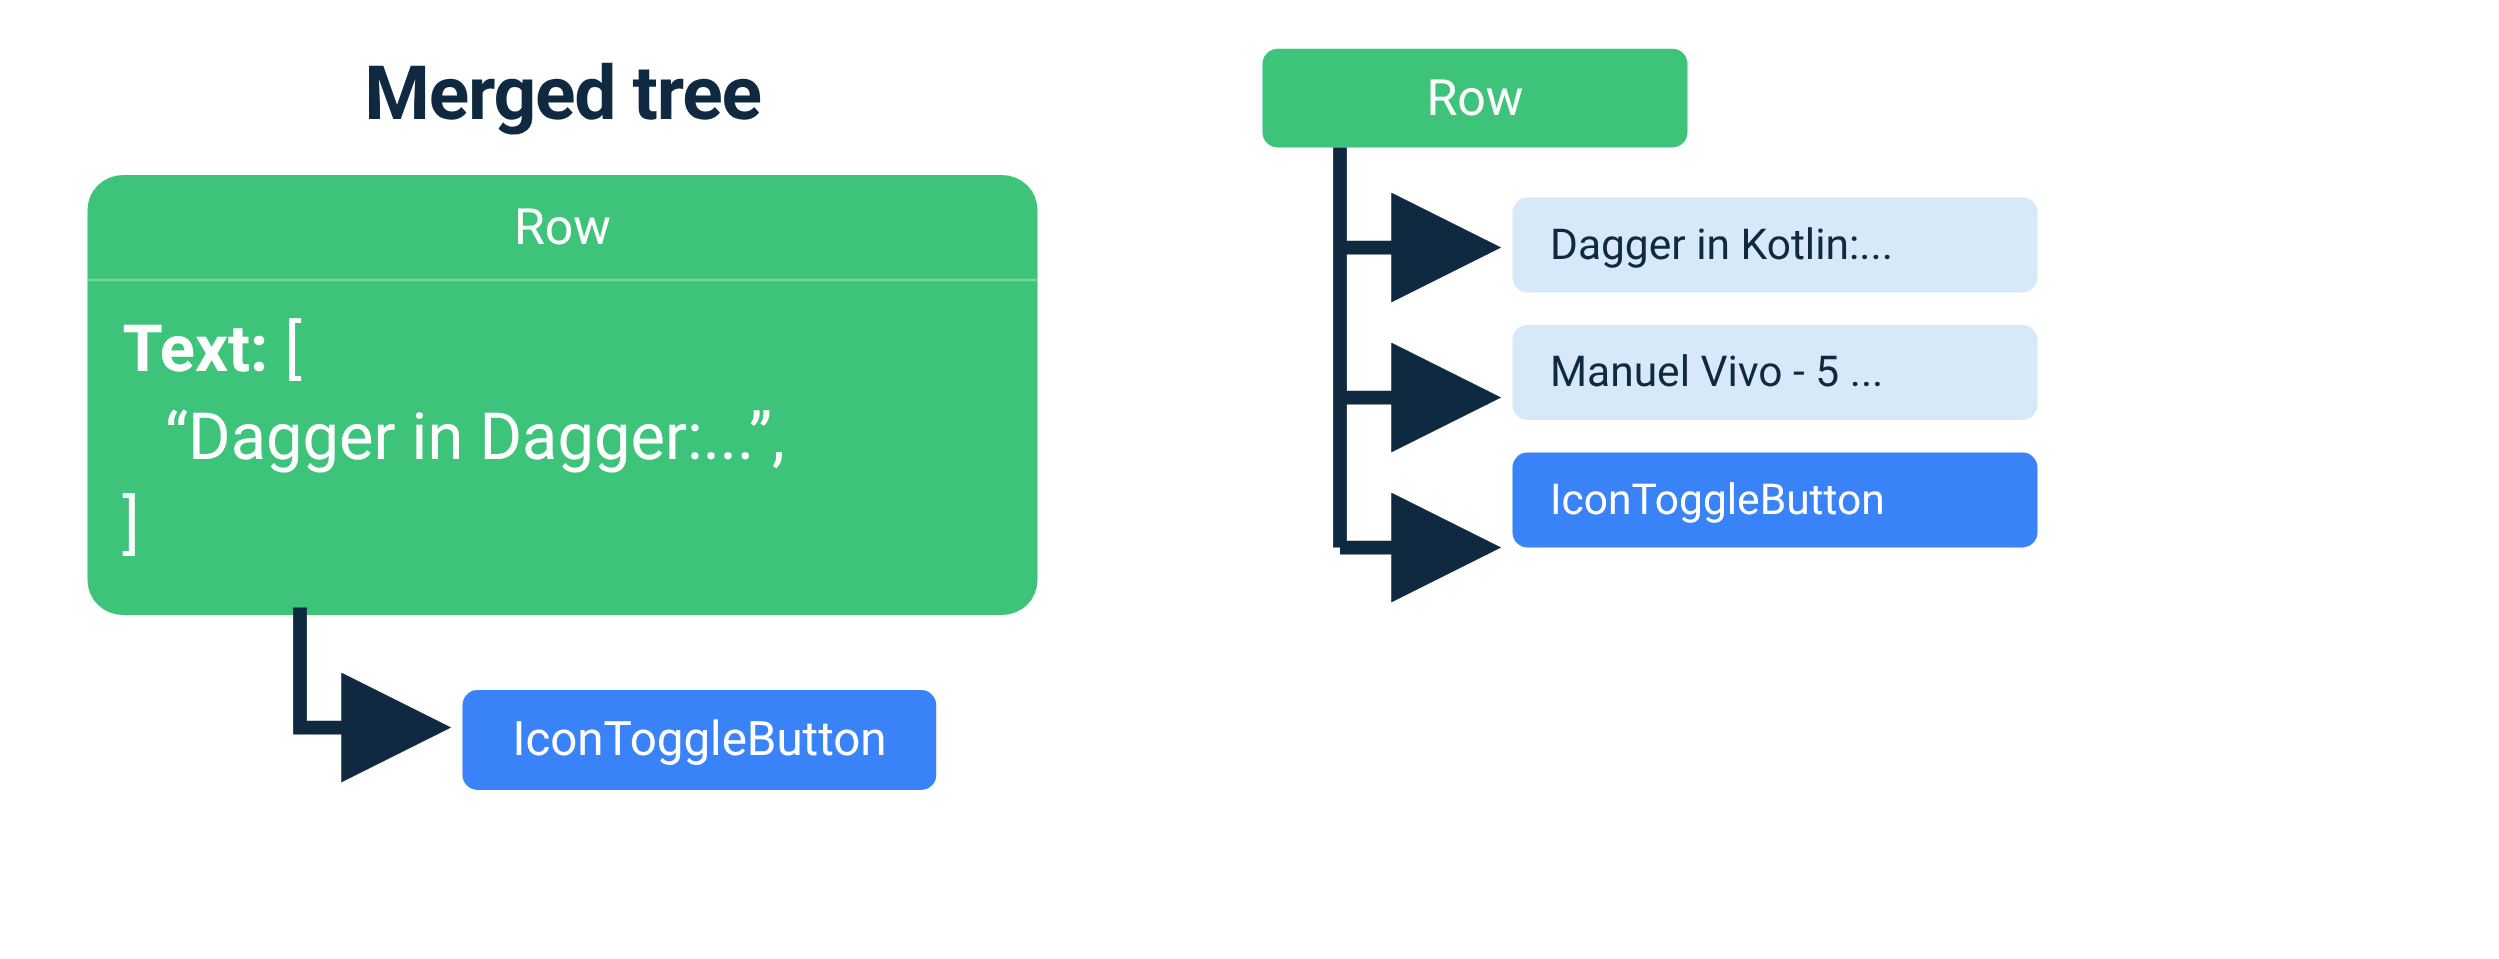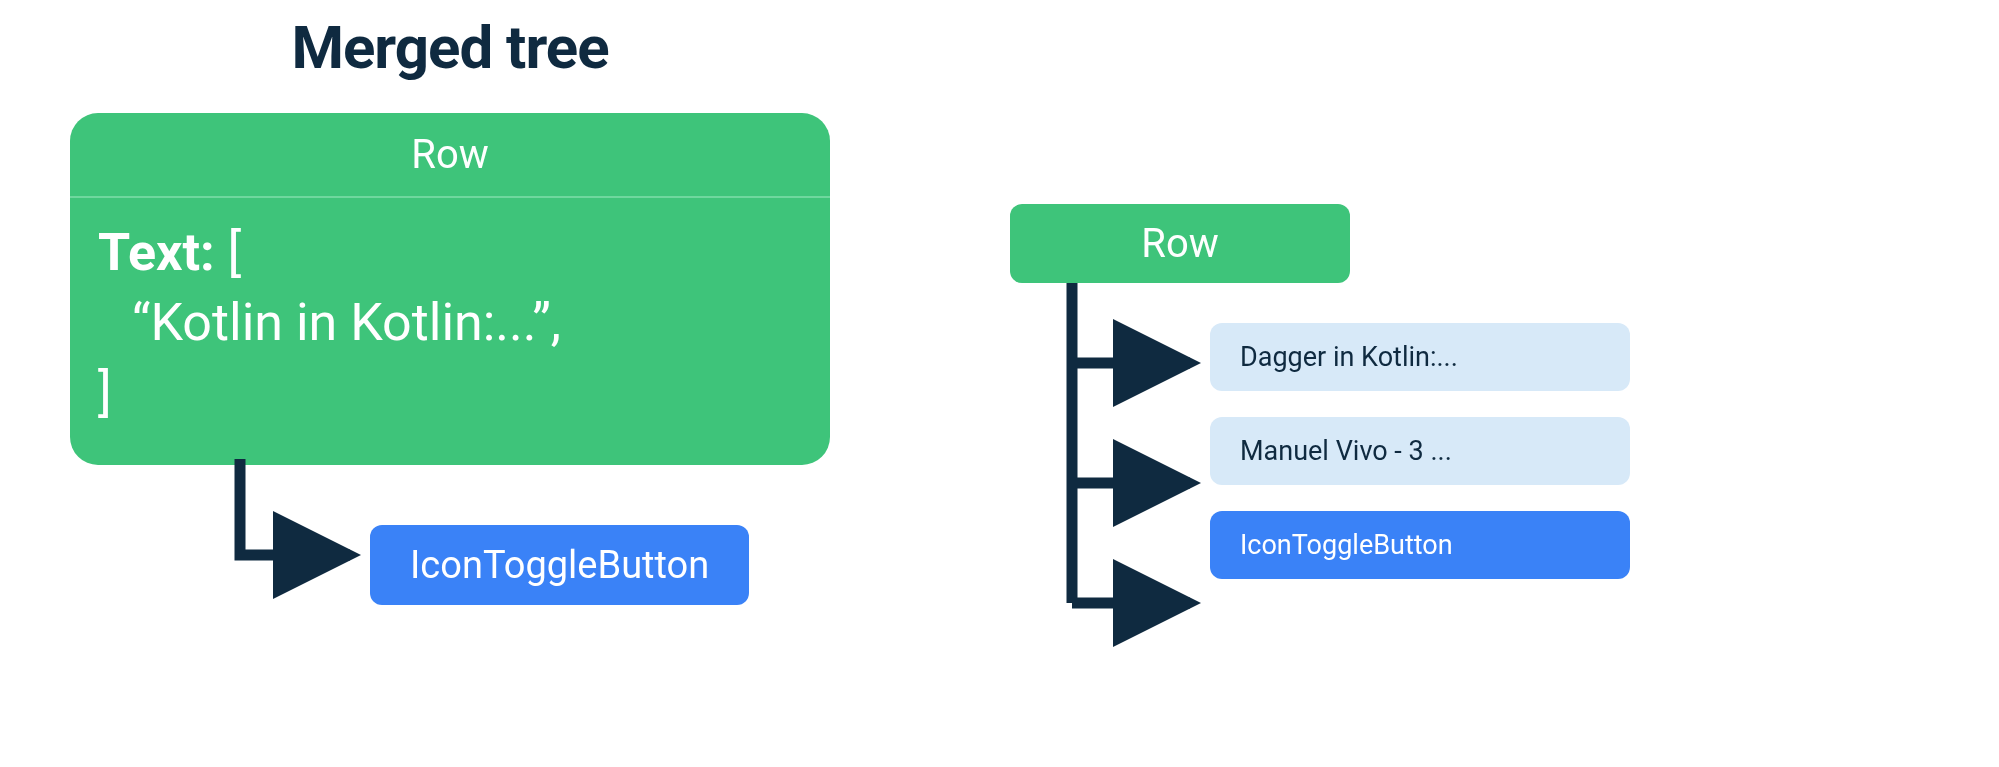--- a/index.html
+++ b/index.html
@@ -6,22 +6,22 @@
   body {
     font-family: -apple-system, BlinkMacSystemFont, "Segoe UI", Roboto, Helvetica, Arial, sans-serif;
     background: #fff;
     width: 1999px;
     height: 767px;
     position: relative;
   }
   .container {
     display: flex;
     gap: 180px;
-    padding: 12px 70px;
-    align-items: flex-end;
+    padding: 39px 70px;
+    align-items: flex-start;
   }
   .col {
     display: flex;
     flex-direction: column;
     align-items: center;
   }
   .title {
     font-size: 60px;
     font-weight: 700;
     color: #0f2a40;
@@ -83,21 +83,21 @@
   }
   .children {
     position: relative;
     padding-left: 200px;
     margin-top: 40px;
   }
   .leaf {
     background: #d7e9f8;
     color: #0f2a40;
     border-radius: 12px;
-    font-size: 27px;
+    font-size: 34px;
     padding: 18px 30px;
     margin-bottom: 26px;
     width: 420px;
   }
   .leaf-blue {
     background: #3a82f7;
     color: #fff;
   }
   
   svg.arrow { position: absolute; overflow: visible; }
@@ -107,21 +107,21 @@
 
 <div class="container">
 
   <div class="col">
     <div class="title">Merged tree</div>
 
     <div class="merged-box">
       <div class="merged-header">Row</div>
       <div class="merged-body">
         <span class="lbl">Text:</span><span> [</span>
-        <span class="ind">“Kotlin in Kotlin:...”,</span>
+        <span class="ind">“Dagger in Dagger:...”,</span>
         <span>]</span>
       </div>
     </div>
 
     <div class="merged-child-wrap">
       <svg class="arrow" style="left:160px; top:-6px;" width="160" height="130">
         <defs>
           <marker id="ah1" markerWidth="10" markerHeight="10" refX="7" refY="4" orient="auto">
             <path d="M0,0 L8,4 L0,8 Z" fill="#0f2a40"></path>
           </marker>
@@ -144,19 +144,19 @@
               <path d="M0,0 L8,4 L0,8 Z" fill="#0f2a40"></path>
             </marker>
           </defs>
           <path d="M12,0 L12,320" stroke="#0f2a40" stroke-width="11" fill="none"></path>
           <path d="M12,80  L130,80" stroke="#0f2a40" stroke-width="11" fill="none" marker-end="url(#ah2)"></path>
           <path d="M12,200 L130,200" stroke="#0f2a40" stroke-width="11" fill="none" marker-end="url(#ah2)"></path>
           <path d="M12,320 L130,320" stroke="#0f2a40" stroke-width="11" fill="none" marker-end="url(#ah2)"></path>
         </svg>
 
         <div class="leaf">Dagger in Kotlin:...</div>
-        <div class="leaf">Manuel Vivo - 3 ...</div>
+        <div class="leaf">Manuel Vivo - 5 ...</div>
         <div class="leaf leaf-blue">IconToggleButton</div>
       </div>
     </div>
   </div>
 
 </div>
 
 </body></html>

